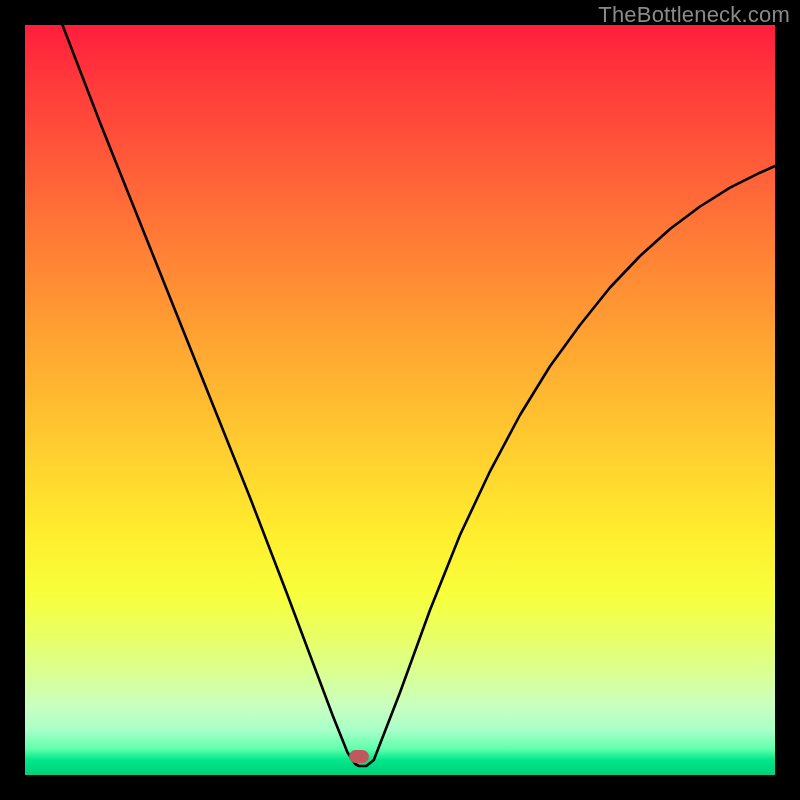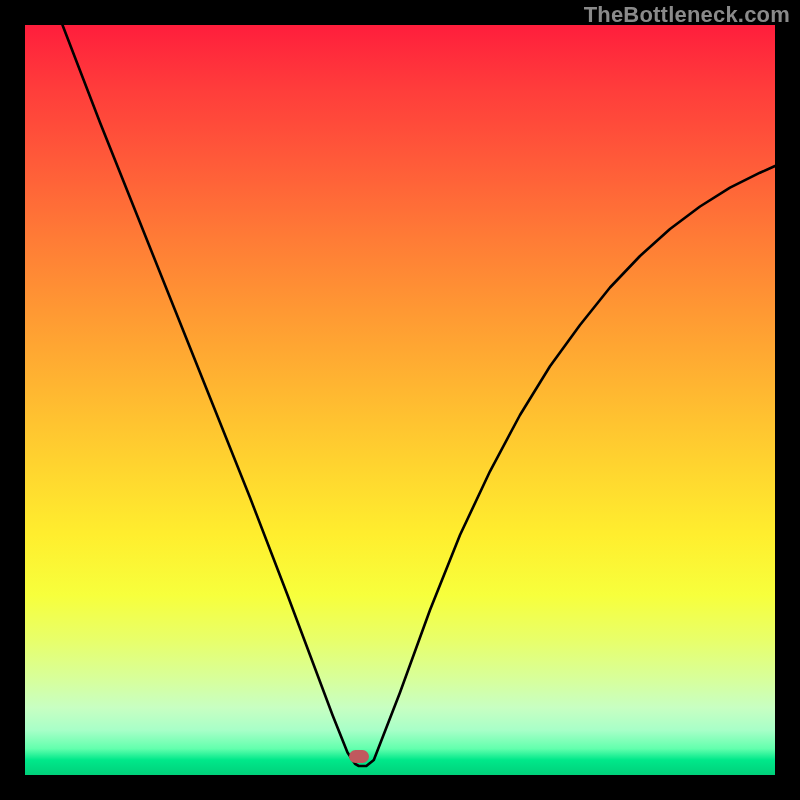--- a/index.html
+++ b/index.html
@@ -61,21 +61,21 @@
     border-radius: 7px;
     background: #c0595e;
   }
   .watermark {
     position: absolute;
     top: 2px;
     right: 10px;
     color: #8a8a8a;
     font-size: 22px;
     letter-spacing: 0.2px;
-    font-weight: 700;
+    font-weight: 400;
   }
 </style>
 </head>
 <body>
 
 <div class="frame">
   <div class="plot">
     <div class="gradient"></div>
     <svg class="curve" viewBox="0 0 750 750" preserveAspectRatio="none">
       <path id="curve-path" fill="none" stroke="#000" stroke-width="2.6" stroke-linejoin="round" stroke-linecap="round" d="M37.5 0.0 L75.0 97.5 L112.5 191.3 L150.0 285.0 L187.5 378.8 L225.0 472.5 L262.5 570.0 L285.0 630.0 L307.5 690.0 L322.5 727.5 L330.0 738.8 L330.0 738.8 L333.8 741.0 L341.3 741.0 L348.8 735.0 L348.8 735.0 L375.0 667.5 L405.0 585.0 L435.0 510.0 L465.0 446.3 L495.0 390.0 L525.0 341.2 L555.0 300.0 L585.0 262.5 L615.0 231.0 L645.0 204.0 L675.0 181.5 L705.0 162.7 L735.0 147.7 L750.0 141.0"></path>

